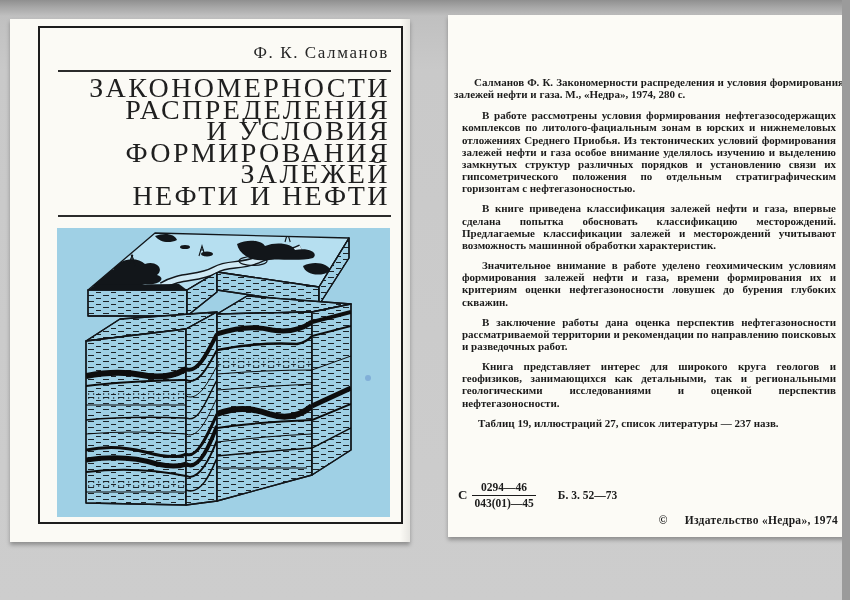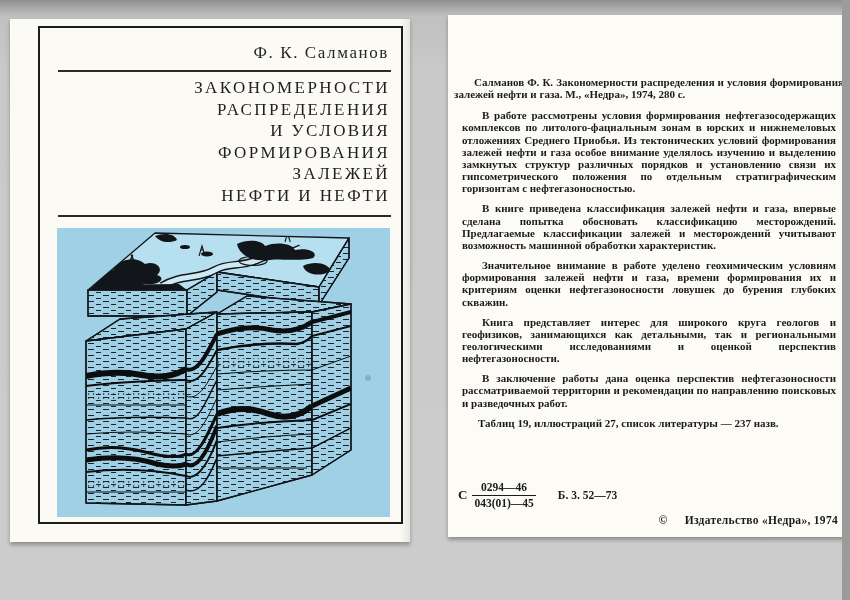--- a/index.html
+++ b/index.html
@@ -16,21 +16,21 @@
   .page-left::after{content:"";position:absolute;top:0;right:0;width:10px;height:100%;
     background:linear-gradient(90deg,rgba(0,0,0,0),rgba(0,0,0,.08));}
 
   
   .frame{position:absolute;left:28px;top:7px;width:361px;height:494px;border:2px solid #1d1d1d;}
   .cover-author{position:absolute;top:15px;right:12px;font-size:17px;letter-spacing:1.6px;color:#262626;}
   .rule{position:absolute;left:18px;right:10px;height:2px;background:#2b2b2b;}
   .rule-1{top:42px;}
   .rule-2{top:187px;}
   .cover-title{position:absolute;top:49px;right:11px;text-align:right;
-    font-size:17px;line-height:21.6px;letter-spacing:2.4px;color:#1f1f1f;white-space:nowrap;}
+    font-size:28px;line-height:21.6px;letter-spacing:2.4px;color:#1f1f1f;white-space:nowrap;}
   .illus{position:absolute;left:17px;top:200px;width:333px;height:289px;background:#9fd0e5;}
   .illus svg{display:block;}
 
   
   .textcol{position:absolute;left:6px;top:61px;width:390px;color:#1b1b1b;
     font-weight:bold;font-size:11px;line-height:12.15px;}
   .citation{margin:0 0 9px 0;text-indent:20px;text-align:justify;}
   .para{margin:8px;text-indent:20px;text-align:justify;}
   .stats{margin:4px;text-indent:20px;}
   .catalog{position:absolute;left:10px;top:466px;display:flex;align-items:center;
@@ -187,22 +187,22 @@
       </div>
     </div>
   </div>
 
   <div class="page page-right">
     <div class="textcol">
       <p class="citation"><span>Салманов Ф. К.</span> <span>Закономерности распределения и условия формирования залежей нефти и газа. М., «Недра», 1974, 280 с.</span></p>
       <p class="para">В работе рассмотрены условия формирования нефтегазосодержащих комплексов по литолого-фациальным зонам в юрских и нижнемеловых отложениях Среднего Приобья. Из тектонических условий формирования залежей нефти и газа особое внимание уделялось изучению и выделению замкнутых структур различных порядков и установлению связи их гипсометрического положения по отдельным стратиграфическим горизонтам с нефтегазоносностью.</p>
       <p class="para">В книге приведена классификация залежей нефти и газа, впервые сделана попытка обосновать классификацию месторождений. Предлагаемые классификации залежей и месторождений учитывают возможность машинной обработки характеристик.</p>
       <p class="para">Значительное внимание в работе уделено геохимическим условиям формирования залежей нефти и газа, времени формирования их и критериям оценки нефтегазоносности ловушек до бурения глубоких скважин.</p>
+      <p class="para">В заключение работы дана оценка перспектив нефтегазоносности рассматриваемой территории и рекомендации по направлению поисковых и разведочных работ.</p>
       <p class="para">Книга представляет интерес для широкого круга геологов и геофизиков, занимающихся как детальными, так и региональными геологическими исследованиями и оценкой перспектив нефтегазоносности.</p>
-      <p class="para">В заключение работы дана оценка перспектив нефтегазоносности рассматриваемой территории и рекомендации по направлению поисковых и разведочных работ.</p>
       <p class="stats">Таблиц 19, иллюстраций 27, список литературы — 237 назв.</p>
     </div>
 
     <div class="catalog">
       <span class="catalog-prefix">С</span>
       <span class="frac">
         <span class="frac-num">0294—46</span>
         <span class="frac-den">043(01)—45</span>
       </span>
       <span>Б. 3. 52—73</span>

